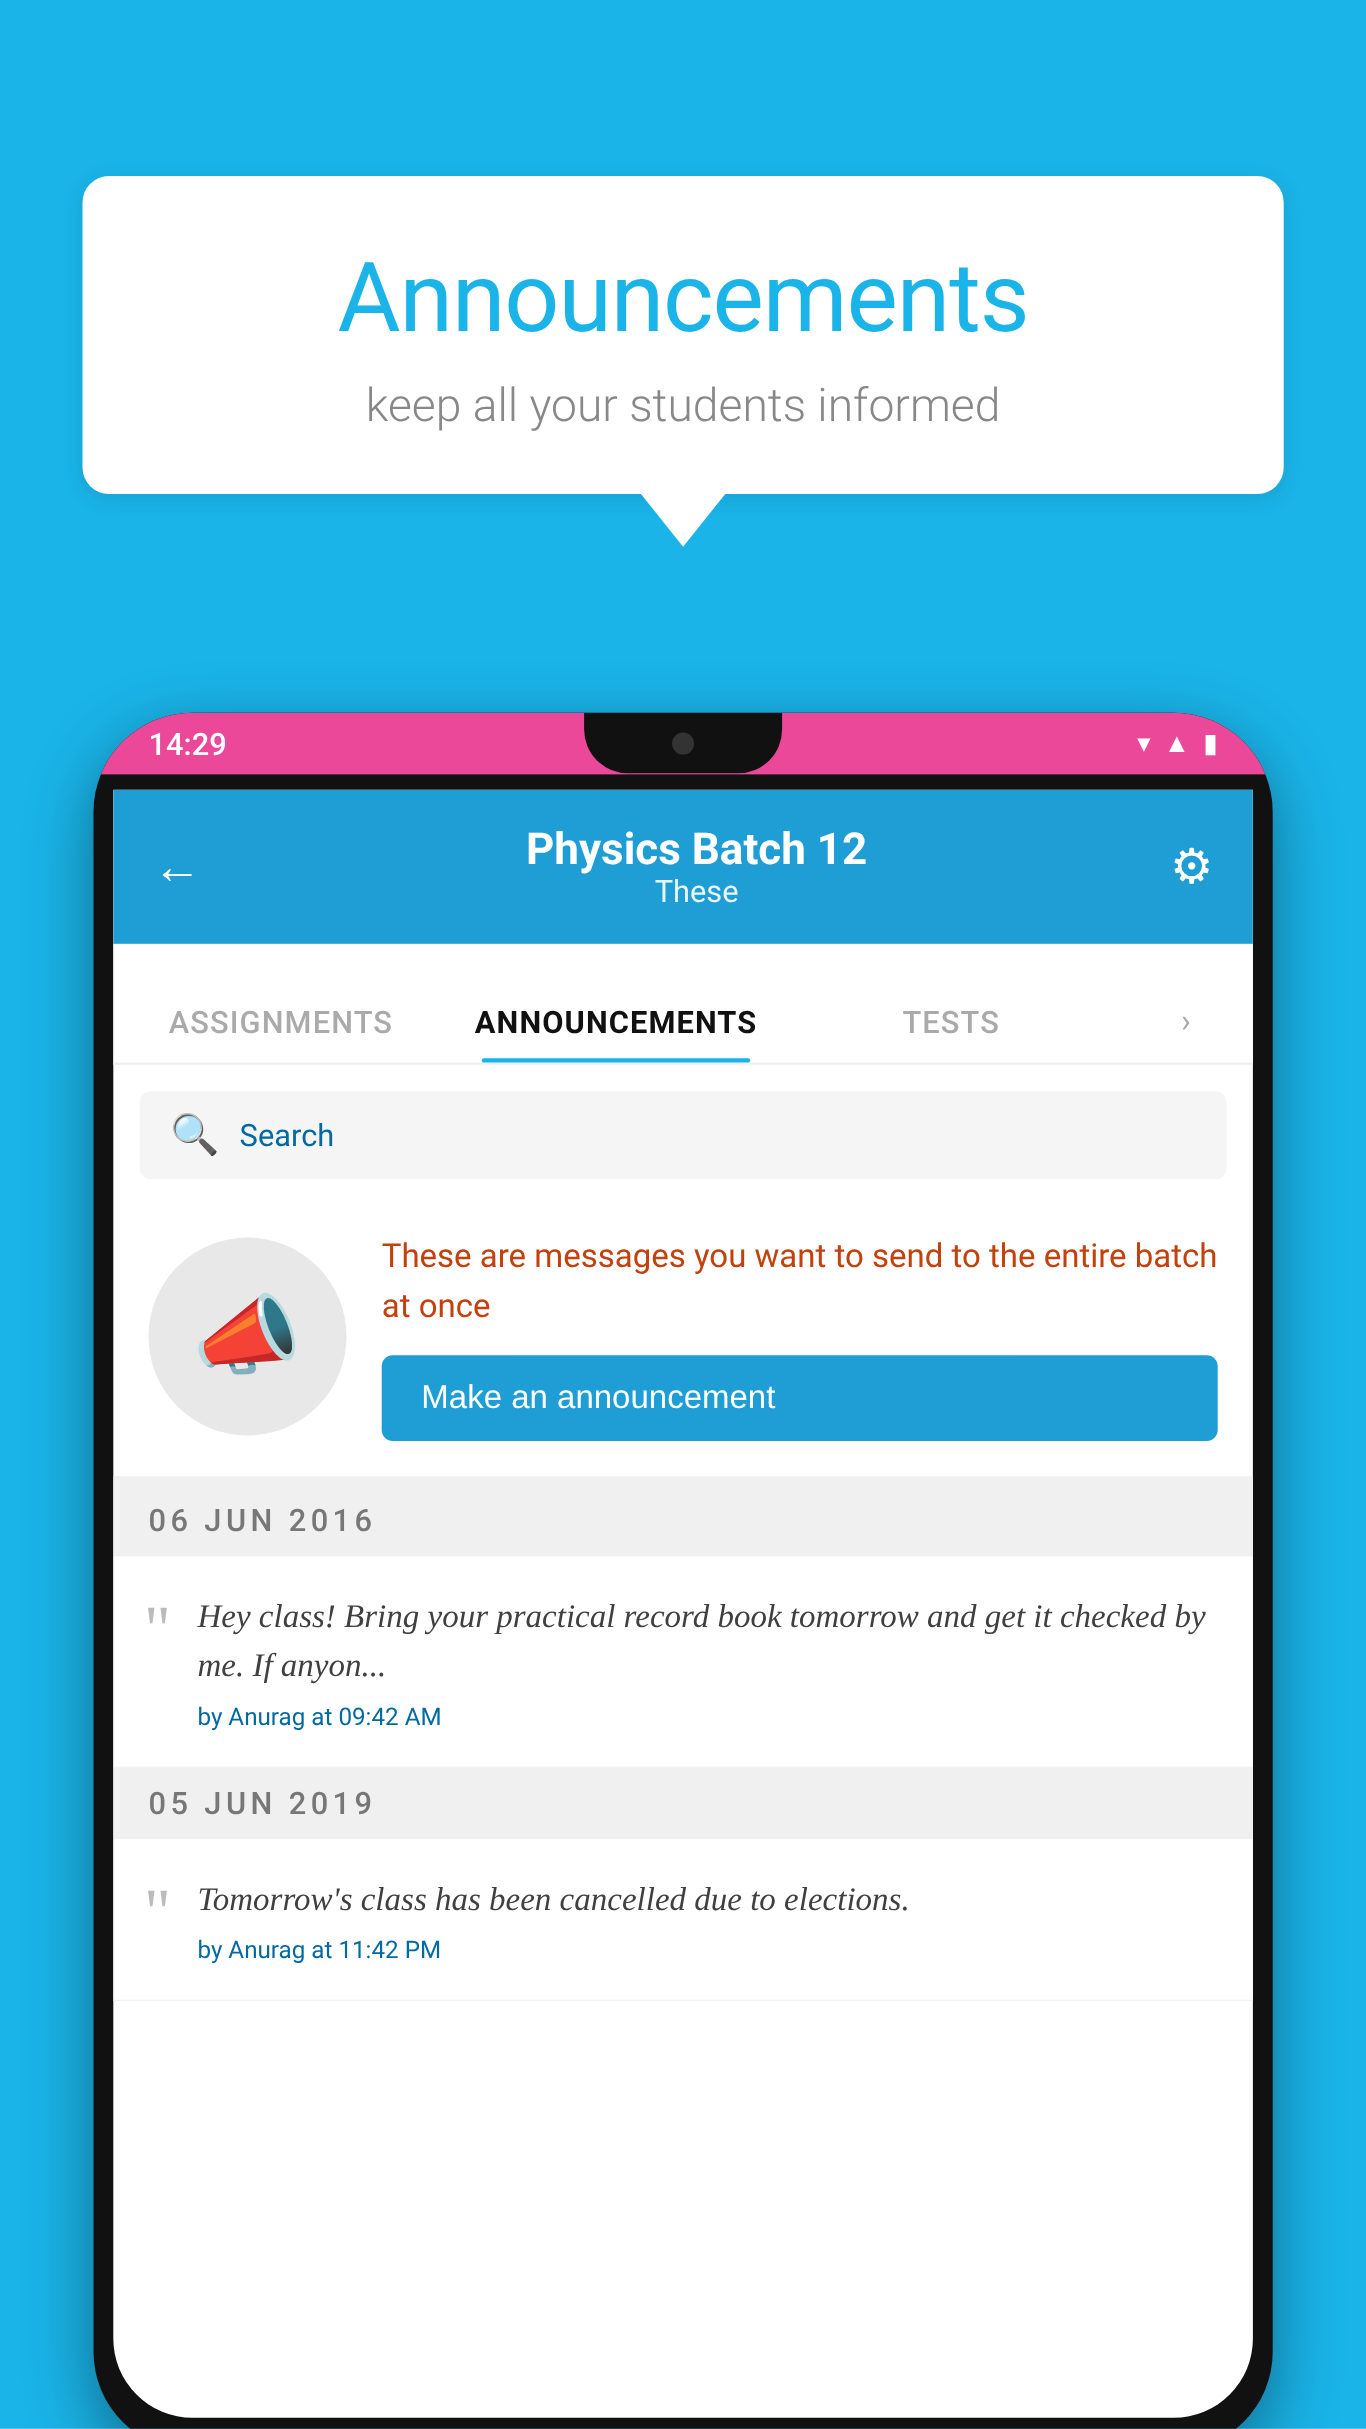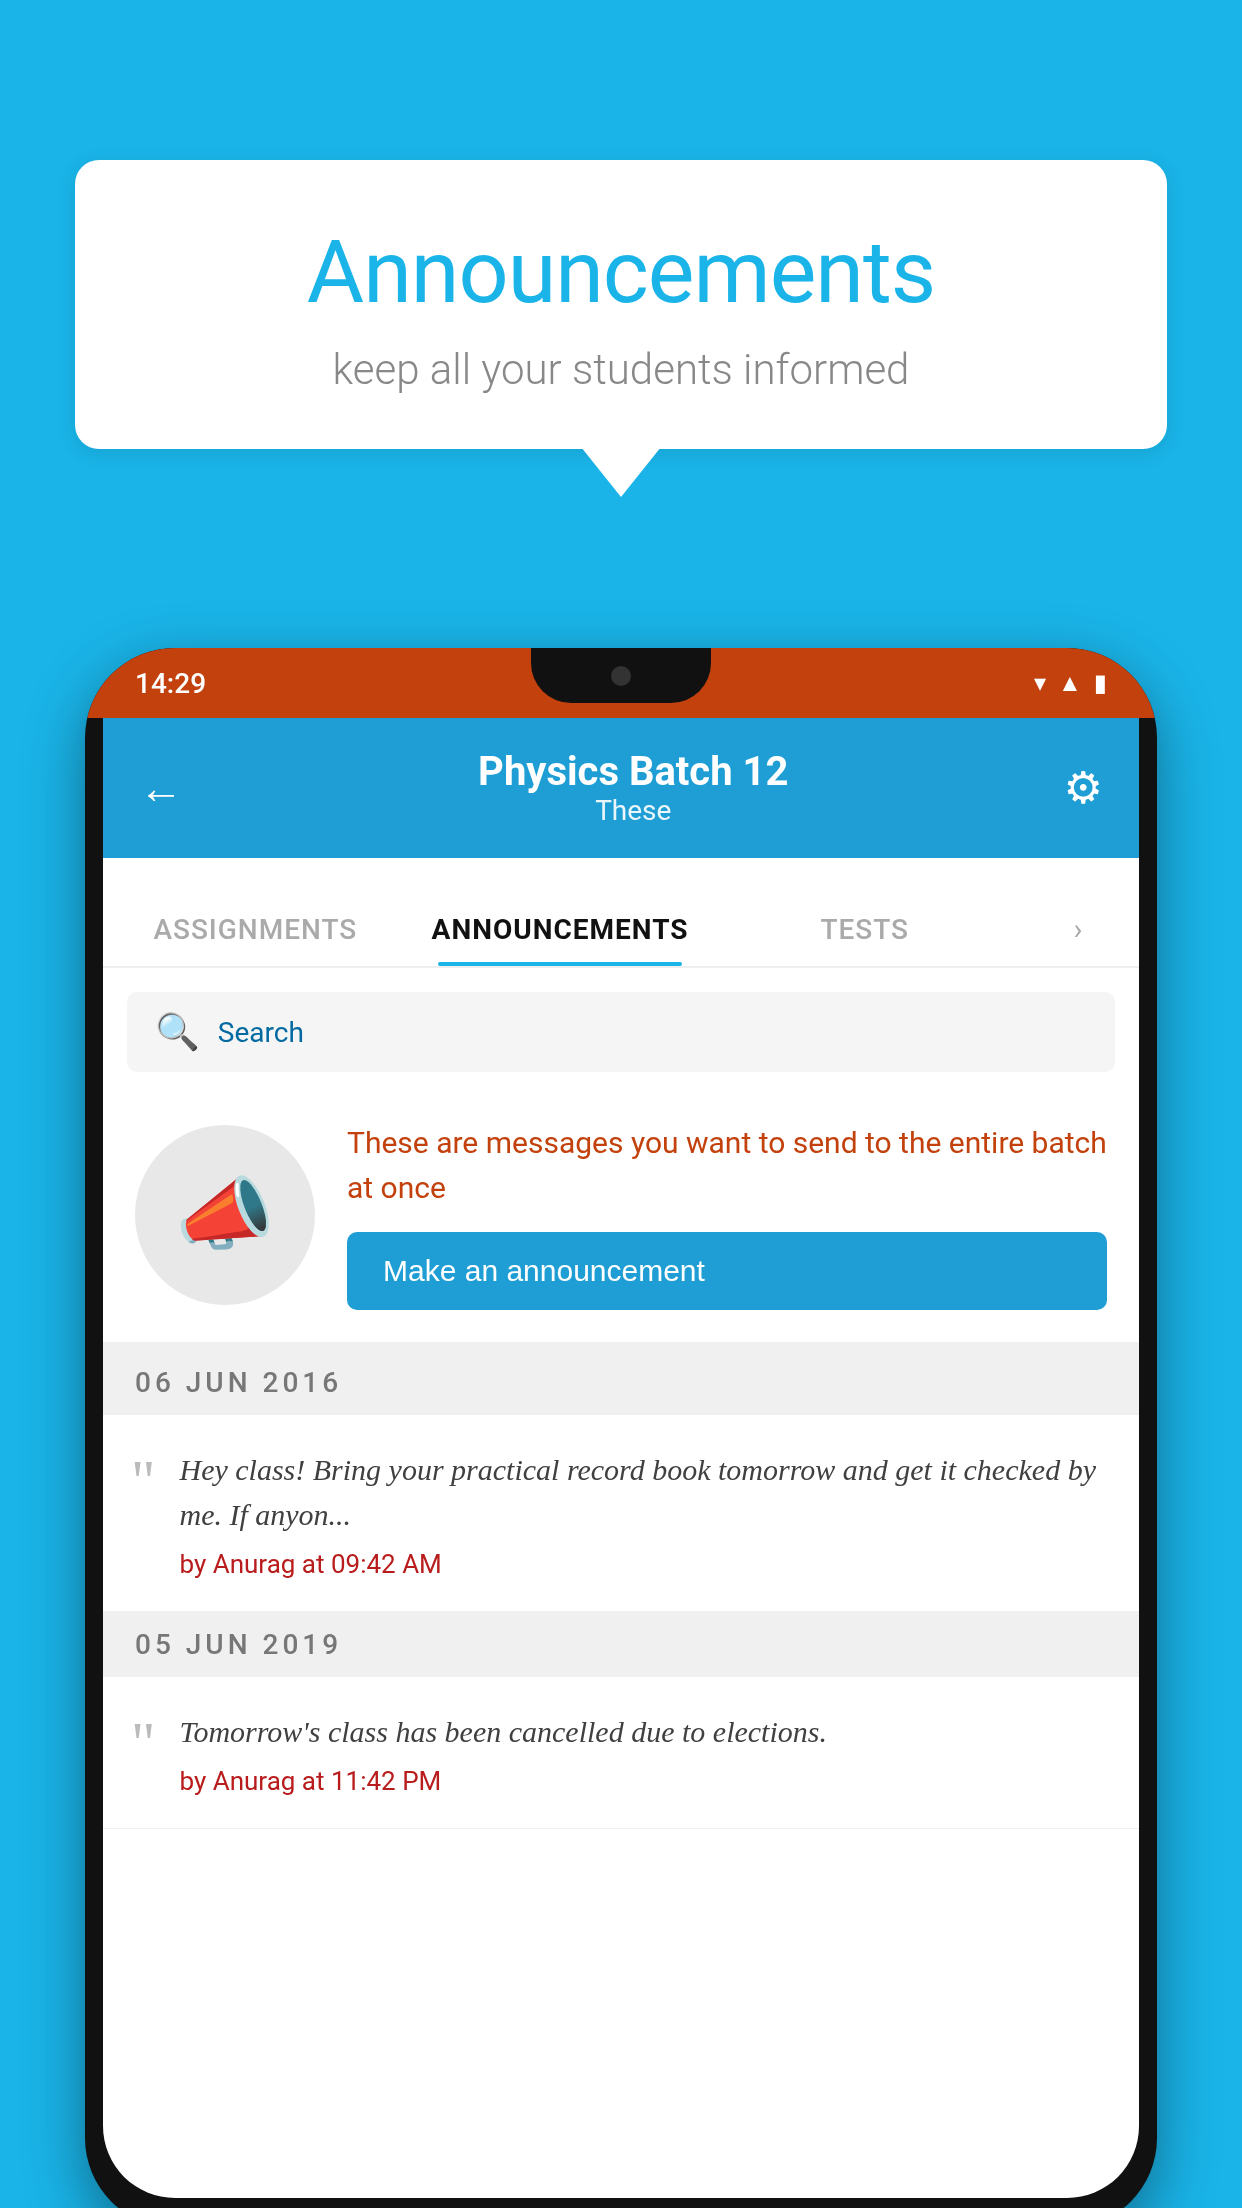--- a/index.html
+++ b/index.html
@@ -62,22 +62,22 @@
       background: #111;
       border-radius: 90px;
       box-shadow: 0 20px 60px rgba(0,0,0,0.4);
       overflow: hidden;
     }
     .phone-notch-area {
       position: absolute;
       top: 0;
       left: 0;
       right: 0;
-      height: 70px;
-      background: #c2410c;
+      height: 56px;
+      background: #ec4899;
       z-index: 10;
       display: flex;
       align-items: center;
       justify-content: space-between;
       padding: 0 50px;
     }
     .phone-notch {
       position: absolute;
       top: 0;
       left: 50%;
@@ -300,22 +300,22 @@
     }
     .announcement-text {
       font-size: 30px;
       color: #404040;
       font-style: italic;
       line-height: 1.5;
       margin-bottom: 12px;
       font-family: Georgia, serif;
     }
     .announcement-meta {
-      font-size: 26px;
-      color: #b91c1c;
+      font-size: 22px;
+      color: #0369a1;
     }
   </style>
 </head>
 <body>
 
 <div class="speech-bubble-container">
   <div class="speech-bubble">
     <div class="speech-bubble-title">Announcements</div>
     <div class="speech-bubble-subtitle">keep all your students informed</div>
   </div>

